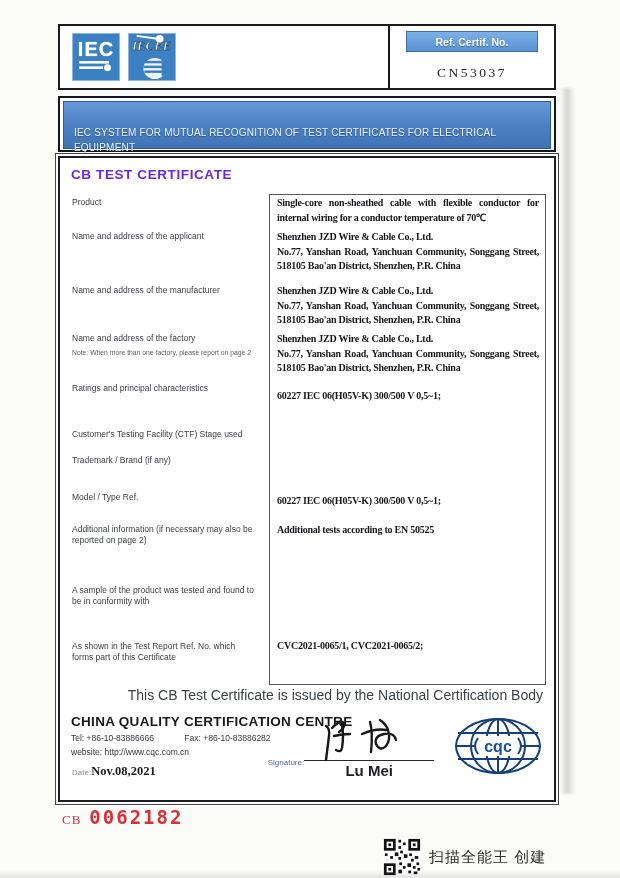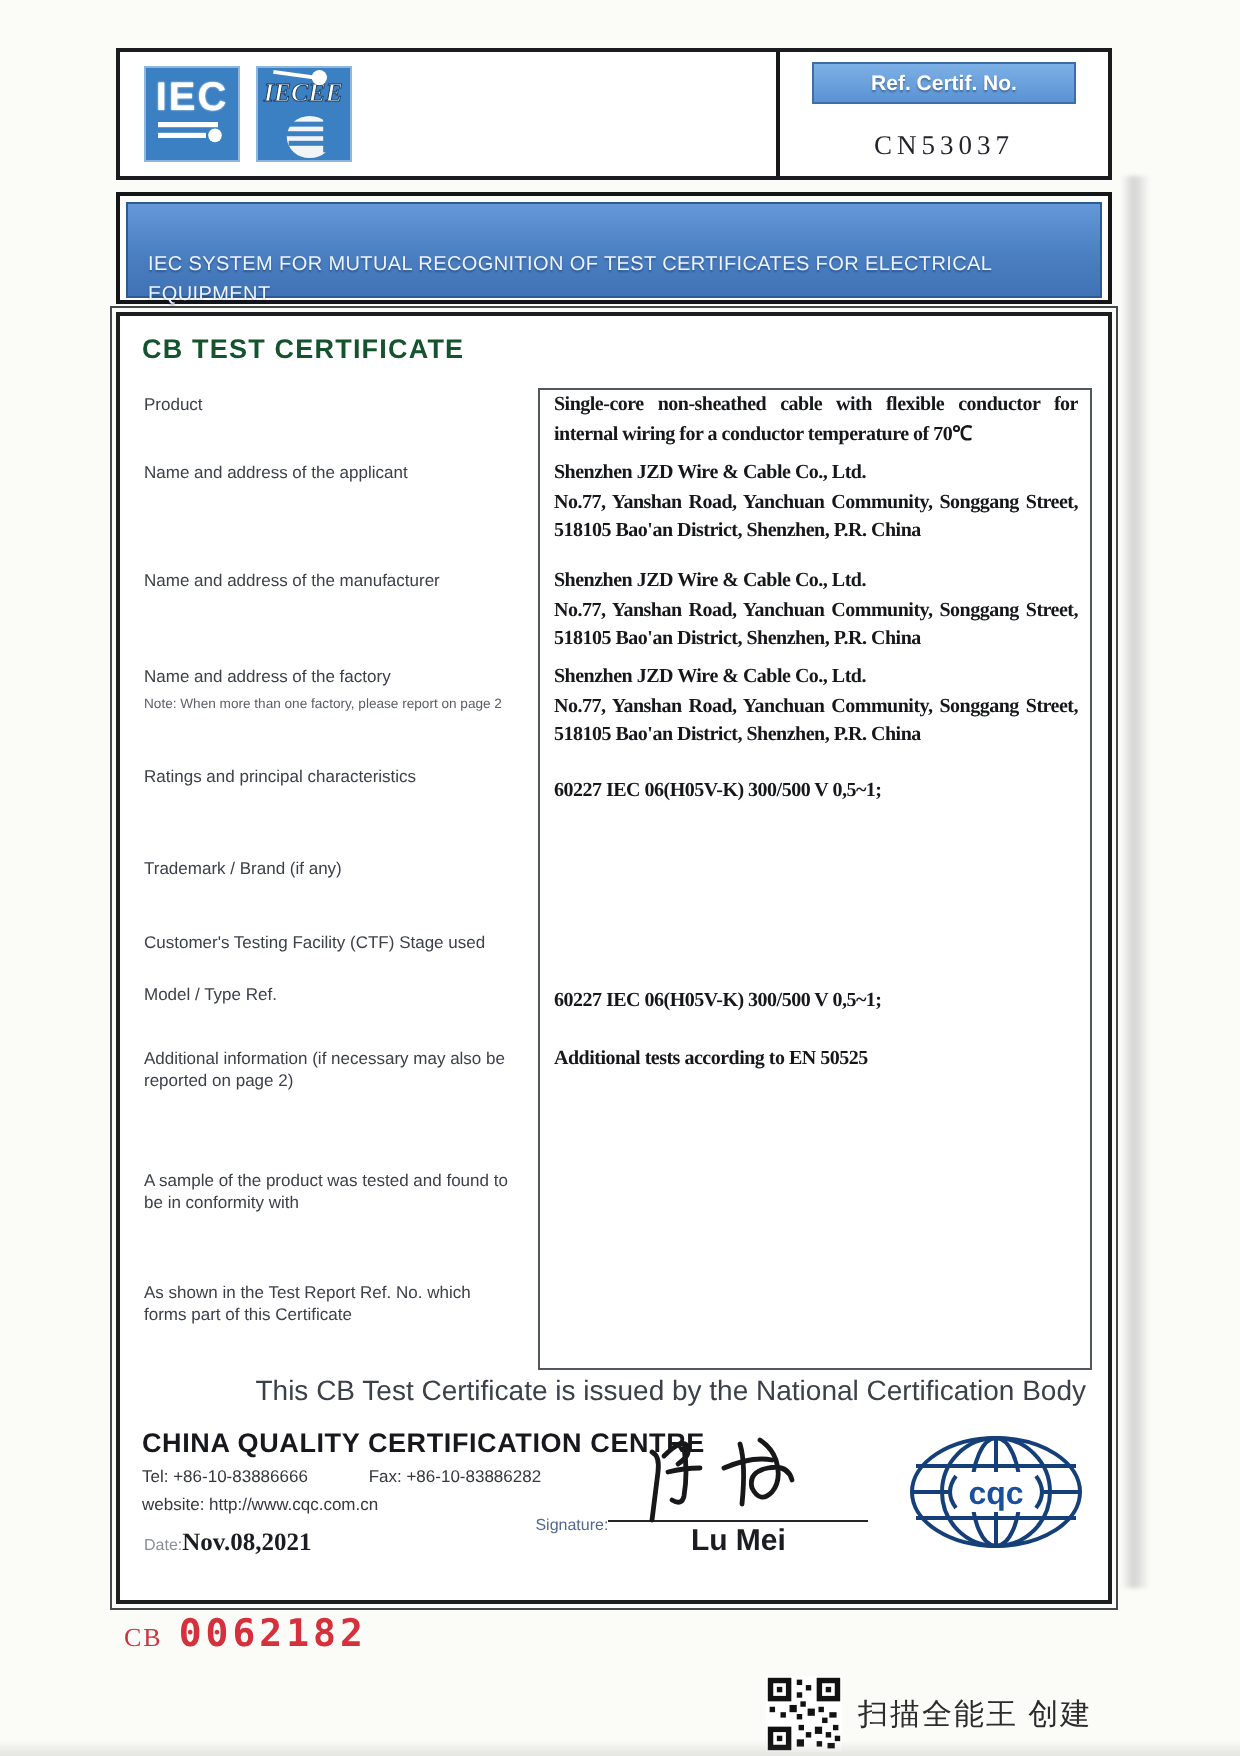--- a/index.html
+++ b/index.html
@@ -49,21 +49,21 @@
     letter-spacing:.2px; line-height:1.5; padding:23px 10px; white-space:pre-line;
     text-shadow:0 1px 1px rgba(0,10,50,.35);
   }
   
   .cert-box {
     position:absolute; left:58px; top:156px; width:498px; height:646px;
     background:#fff; border:2px solid #1d1e22; outline:1.5px solid #46474c;
     outline-offset:2px; padding:9px 11px;
   }
   .cert-title {
-    font-size:13.5px; font-weight:bold; color:#14532d; letter-spacing:.6px;
+    font-size:13.5px; font-weight:bold; color:#6d28d9; letter-spacing:.6px;
   }
   .fields { position:relative; margin-top:12px; width:476px; }
   .valframe {
     position:absolute; left:198px; top:0; width:277px; height:100%;
     border:1.5px solid #53575e; pointer-events:none;
   }
   .frow { display:flex; }
   .flabel {
     width:198px; padding:3px 12px 0 1px; font-size:8.5px; color:#3c4049;
     line-height:1.35;
@@ -187,46 +187,47 @@
       </div>
       <div class="fvalue">Shenzhen JZD Wire &amp; Cable Co., Ltd.
 No.77, Yanshan Road, Yanchuan Community, Songgang Street, 518105 Bao'an District, Shenzhen, P.R. China</div>
     </div>
 
     <div class="frow" style="min-height:46px">
       <div class="flabel">Ratings and principal characteristics</div>
       <div class="fvalue" style="padding-top:9px">60227 IEC 06(H05V-K) 300/500 V 0,5~1;</div>
     </div>
 
+    <div class="frow" style="min-height:26px">
+      <div class="flabel">Customer's Testing Facility (CTF) Stage used</div>
+      <div class="fvalue"></div>
+    </div>
+
     <div class="frow" style="min-height:37px">
       <div class="flabel">Trademark / Brand (if any)</div>
       <div class="fvalue"></div>
     </div>
 
-    <div class="frow" style="min-height:26px">
-      <div class="flabel">Customer's Testing Facility (CTF) Stage used</div>
-      <div class="fvalue"></div>
-    </div>
-
     <div class="frow" style="min-height:32px">
       <div class="flabel">Model / Type Ref.</div>
       <div class="fvalue" style="padding-top:5px">60227 IEC 06(H05V-K) 300/500 V 0,5~1;</div>
     </div>
 
     <div class="frow" style="min-height:40px">
       <div class="flabel">Additional information (if necessary may also be reported on page 2)</div>
       <div class="fvalue">Additional tests according to EN 50525</div>
     </div>
 
     <div class="frow" style="min-height:72px">
       <div class="flabel" style="padding-top:24px">A sample of the product was tested and found to be in conformity with</div>
     </div>
 
     <div class="frow" style="min-height:52px">
       <div class="flabel" style="padding-top:8px">As shown in the Test Report Ref. No. which forms part of this Certificate</div>
+      <div class="fvalue" style="padding-top:6px">CVC2021-0065/1, CVC2021-0065/2;</div>
     </div>
   </div>
 
   <div class="issued-line">This CB Test Certificate is issued by the National Certification Body</div>
 
   <div class="org-name">CHINA QUALITY CERTIFICATION CENTRE</div>
   <div class="org-sub">
     <div class="telfax">
       <span>Tel: +86-10-83886666</span>
       <span class="fax">Fax: +86-10-83886282</span>

